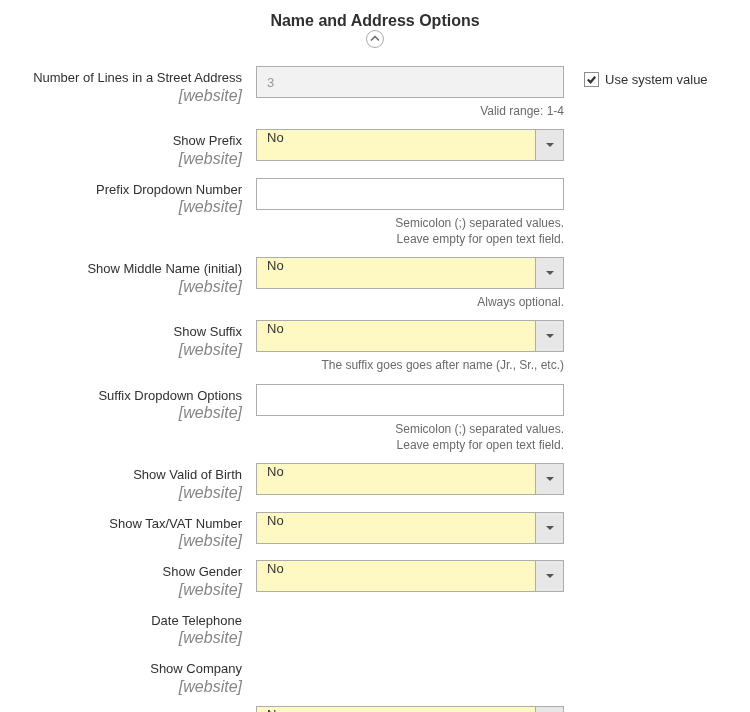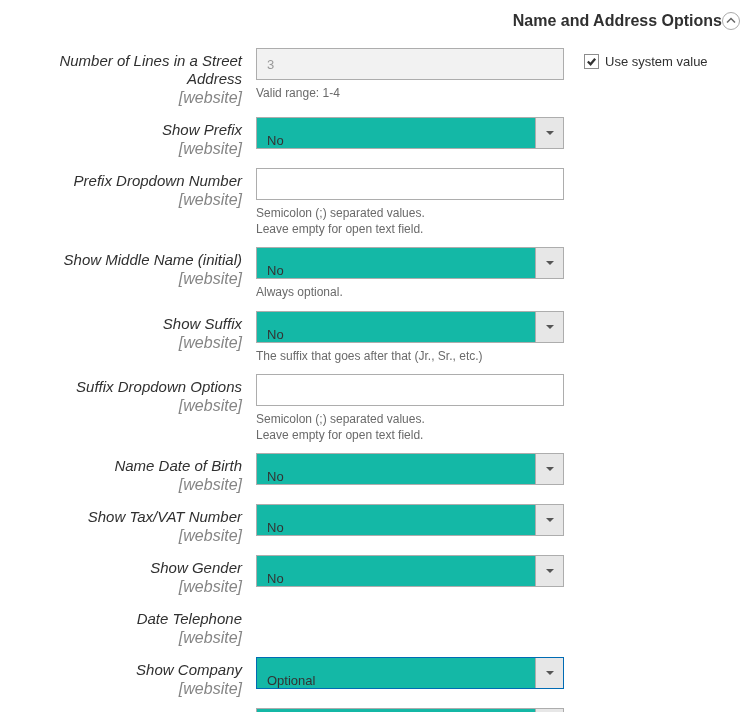--- a/index.html
+++ b/index.html
@@ -6,23 +6,24 @@
   body {
     font-family: -apple-system, BlinkMacSystemFont, "Segoe UI", Helvetica, Arial, sans-serif;
     margin: 0;
     padding: 8px 10px;
     color: #333;
     font-size: 13px;
     background: #fff;
   }
   .section-header {
     display: flex;
-    justify-content: flex-end;
+    justify-content: space-between;
     align-items: center;
     padding: 4px 0 12px;
+    flex-direction: column;
   }
   .section-title {
     font-size: 16px;
     font-weight: 600;
     color: #303030;
   }
   .toggle {
     width: 18px;
     height: 18px;
     border: 1px solid #ababab;
@@ -40,44 +41,43 @@
     margin-bottom: 10px;
     width: 100%;
   }
   .labelcol {
     width: 246px;
     text-align: right;
     padding-right: 14px;
     padding-top: 4px;
   }
   .labelcol .lbl {
-    font-size: 15px;
+    font-size: 13px;
     color: #303030;
     line-height: 1.2;
-    font-style: italic;
   }
   .labelcol .scope {
     display: block;
     font-size: 16px;
     color: #858585;
     margin-top: 1px;
     font-style: italic;
   }
   .fieldcol {
     width: 308px;
     display: flex;
     flex-direction: column;
   }
   .select {
     position: relative;
     height: 32px;
     border: 1px solid #adadad;
-    background: #14b8a6;
-    display: flex;
-    align-items: flex-end;
+    background: #fef9c3;
+    display: flex;
+    align-items: flex-start;
     padding: 0 34px 0 10px;
     color: #333;
     cursor: pointer;
   }
   .select.highlighted { border-color: #006bb4; }
   .select .arrow {
     position: absolute;
     right: 0; top: 0;
     height: 100%;
     width: 28px;
@@ -99,20 +99,21 @@
   }
   .textin[disabled] {
     background: #f2f2f2;
     color: #999;
   }
   .comment {
     font-size: 12px;
     color: #6a6a6a;
     margin-top: 5px;
     line-height: 1.35;
+    text-align: right;
   }
   .aftercol {
     padding-left: 20px;
     padding-top: 6px;
     display: flex;
     align-items: flex-start;
   }
   .chk {
     display: flex;
     gap: 6px;
@@ -218,39 +219,39 @@
     </div>
     <div class="fieldcol">
       <div class="select">
         <span>No</span>
         <span class="arrow">
             <svg viewBox="0 0 8 8">
               <path d="M0 2 L4 6 L8 2 Z"></path>
             </svg>
           </span>
       </div>
-      <div class="comment">The suffix that goes after that (Jr., Sr., etc.)</div>
+      <div class="comment">The suffix goes goes after name (Jr., Sr., etc.)</div>
     </div>
   </div>
 
   <div class="row">
     <div class="labelcol">
       <span class="lbl">Suffix Dropdown Options</span>
       <span class="scope">[website]</span>
     </div>
     <div class="fieldcol">
       <input class="textin" value="" style="">
       <div class="comment" style="white-space:pre-line">Semicolon (;) separated values.
 Leave empty for open text field.</div>
     </div>
   </div>
 
   <div class="row">
     <div class="labelcol">
-      <span class="lbl">Name Date of Birth</span>
+      <span class="lbl">Show Valid of Birth</span>
       <span class="scope">[website]</span>
     </div>
     <div class="fieldcol">
       <div class="select">
         <span>No</span>
         <span class="arrow">
             <svg viewBox="0 0 8 8">
               <path d="M0 2 L4 6 L8 2 Z"></path>
             </svg>
           </span>
@@ -297,30 +298,20 @@
       <span class="lbl">Date Telephone</span>
       <span class="scope">[website]</span>
     </div>
   </div>
 
   <div class="row">
     <div class="labelcol">
       <span class="lbl">Show Company</span>
       <span class="scope">[website]</span>
     </div>
-    <div class="fieldcol">
-      <div class="select highlighted">
-        <span>Optional</span>
-        <span class="arrow">
-            <svg viewBox="0 0 8 8">
-              <path d="M0 2 L4 6 L8 2 Z"></path>
-            </svg>
-          </span>
-      </div>
-    </div>
   </div>
 
   <div class="row">
     <div class="labelcol">
       <span class="lbl">Show Fax</span>
       <span class="scope">[website]</span>
     </div>
     <div class="fieldcol">
       <div class="select">
         <span>No</span>

